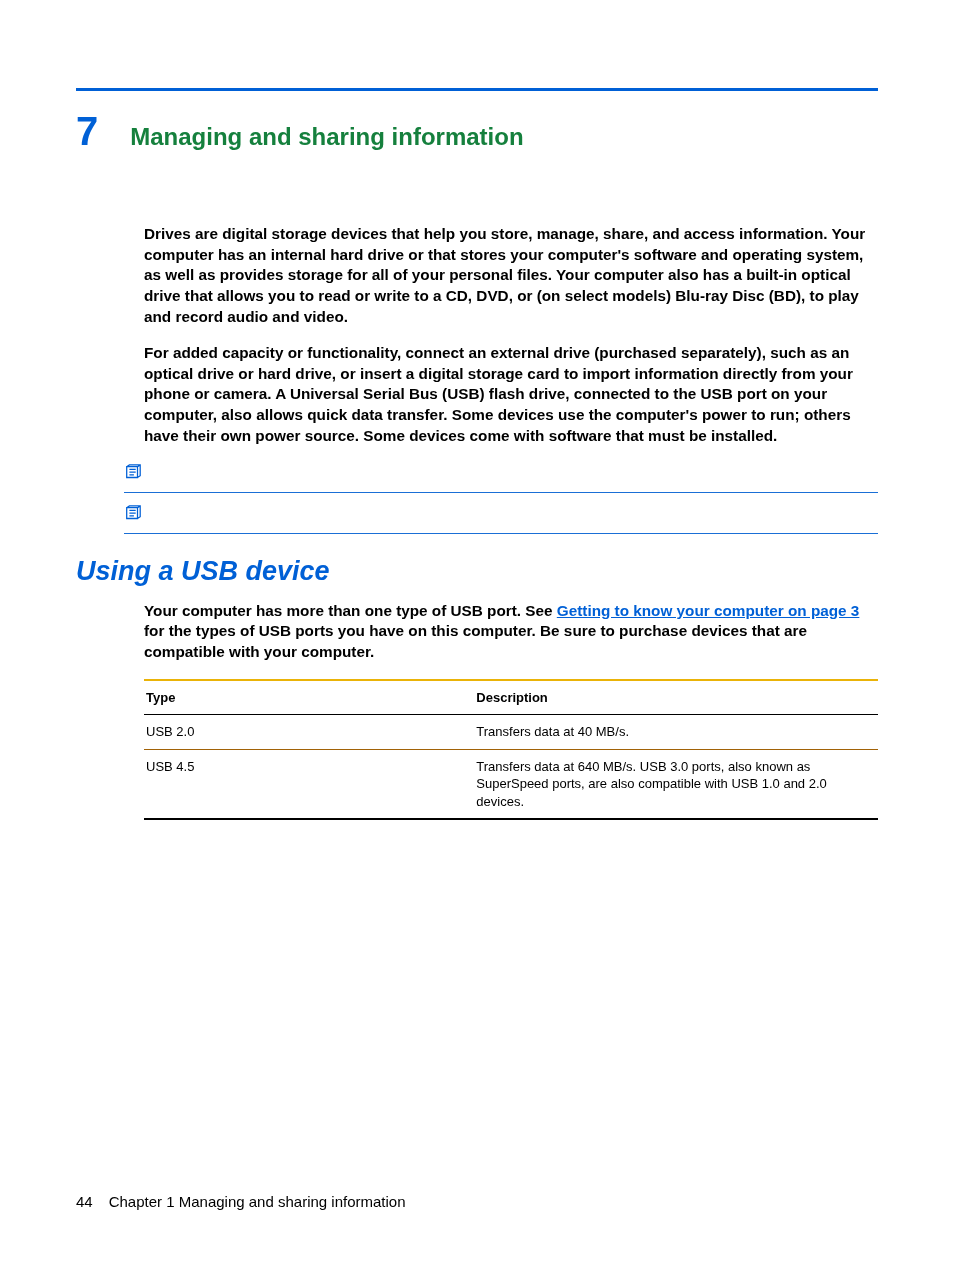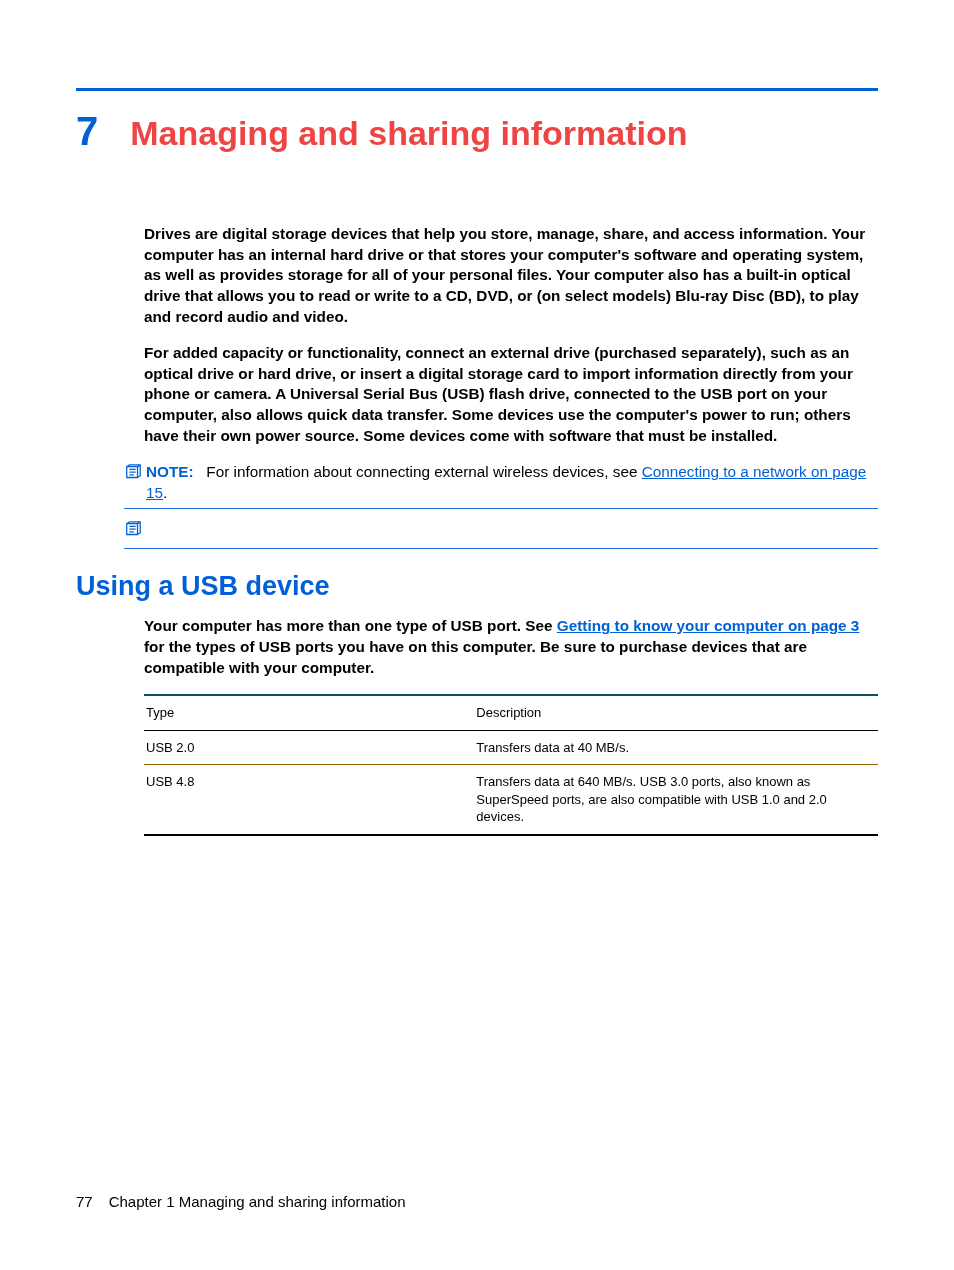--- a/index.html
+++ b/index.html
@@ -24,23 +24,23 @@
       align-items: baseline;
       gap: 32px;
       margin-bottom: 70px;
     }
     .chapter-number {
       font-size: 40px;
       font-weight: bold;
       color: #0060d6;
     }
     .chapter-title {
-      font-size: 34px;
+      font-size: 24px;
       font-weight: bold;
-      color: #ef4444;
+      color: #15803d;
     }
     .body-text {
       margin-left: 68px;
       font-size: 15.3px;
       line-height: 1.35;
       color: #000;
     }
     .para {
       margin-bottom: 16px;
       font-weight: bold;
@@ -73,32 +73,33 @@
       color: #0060d6;
       text-decoration: underline;
       cursor: pointer;
     }
     .section-heading {
       font-size: 27px;
       font-weight: bold;
       color: #0060d6;
       margin-top: 22px;
       margin-bottom: 14px;
+      font-style: italic;
     }
     table.usb-table {
       width: 100%;
       border-collapse: collapse;
       margin-top: 12px;
       font-size: 13px;
     }
     table.usb-table thead th {
       text-align: left;
-      font-weight: normal;
+      font-weight: bold;
       padding: 8px 6px 8px 2px;
-      border-top: 2px solid #0c4a6e;
+      border-top: 2px solid #eab308;
       border-bottom: 1px solid #000;
     }
     table.usb-table tbody td {
       vertical-align: top;
       padding: 8px 6px 8px 2px;
       border-bottom: 1px solid #a16207;
     }
     table.usb-table tbody tr:last-child td {
       border-bottom: 2px solid #000;
     }
@@ -127,24 +128,20 @@
     <p class="para">Drives are digital storage devices that help you store, manage, share, and access information. Your computer has an internal hard drive or that stores your computer's software and operating system, as well as provides storage for all of your personal files. Your computer also has a built-in optical drive that allows you to read or write to a CD, DVD, or (on select models) Blu-ray Disc (BD), to play and record audio and video.</p>
     <p class="para">For added capacity or functionality, connect an external drive (purchased separately), such as an optical drive or hard drive, or insert a digital storage card to import information directly from your phone or camera. A Universal Serial Bus (USB) flash drive, connected to the USB port on your computer, also allows quick data transfer. Some devices use the computer's power to run; others have their own power source. Some devices come with software that must be installed.</p>
   </div>
 
   <div class="note-block">
     <span class="note-icon">
       <svg viewBox="0 0 20 20" width="18" height="18">
           <path fill="none" stroke="#0060d6" stroke-width="1.4" d="M3 3 h12 v12 h-12 z M3 3 l3 -2 h12 v12 l-3 2 M15 3 l3 -2 M6 6 h7 M6 9 h7 M6 12 h5"></path>
         </svg>
     </span>
-    <span class="note-content">
-      <span class="note-label">NOTE:</span>
-      &nbsp;&nbsp;<span>For information about connecting external wireless devices, see </span><a class="link">Connecting to a network on page 15</a><span>.</span>
-    </span>
   </div>
 
   <div class="note-block">
     <span class="note-icon">
       <svg viewBox="0 0 20 20" width="18" height="18">
           <path fill="none" stroke="#0060d6" stroke-width="1.4" d="M3 3 h12 v12 h-12 z M3 3 l3 -2 h12 v12 l-3 2 M15 3 l3 -2 M6 6 h7 M6 9 h7 M6 12 h5"></path>
         </svg>
     </span>
   </div>
 
@@ -161,24 +158,24 @@
           <th class="col-type">Type</th>
           <th>Description</th>
         </tr>
       </thead>
       <tbody>
         <tr>
           <td class="col-type">USB 2.0</td>
           <td>Transfers data at 40 MB/s.</td>
         </tr>
         <tr>
-          <td class="col-type">USB 4.8</td>
+          <td class="col-type">USB 4.5</td>
           <td>Transfers data at 640 MB/s. USB 3.0 ports, also known as SuperSpeed ports, are also compatible with USB 1.0 and 2.0 devices.</td>
         </tr>
       </tbody>
     </table>
   </div>
 </div>
 
 <div class="footer">
-  <span class="pn">77</span>
+  <span class="pn">44</span>
   <span>Chapter 1   Managing and sharing information</span>
 </div>
 
 </body></html>

